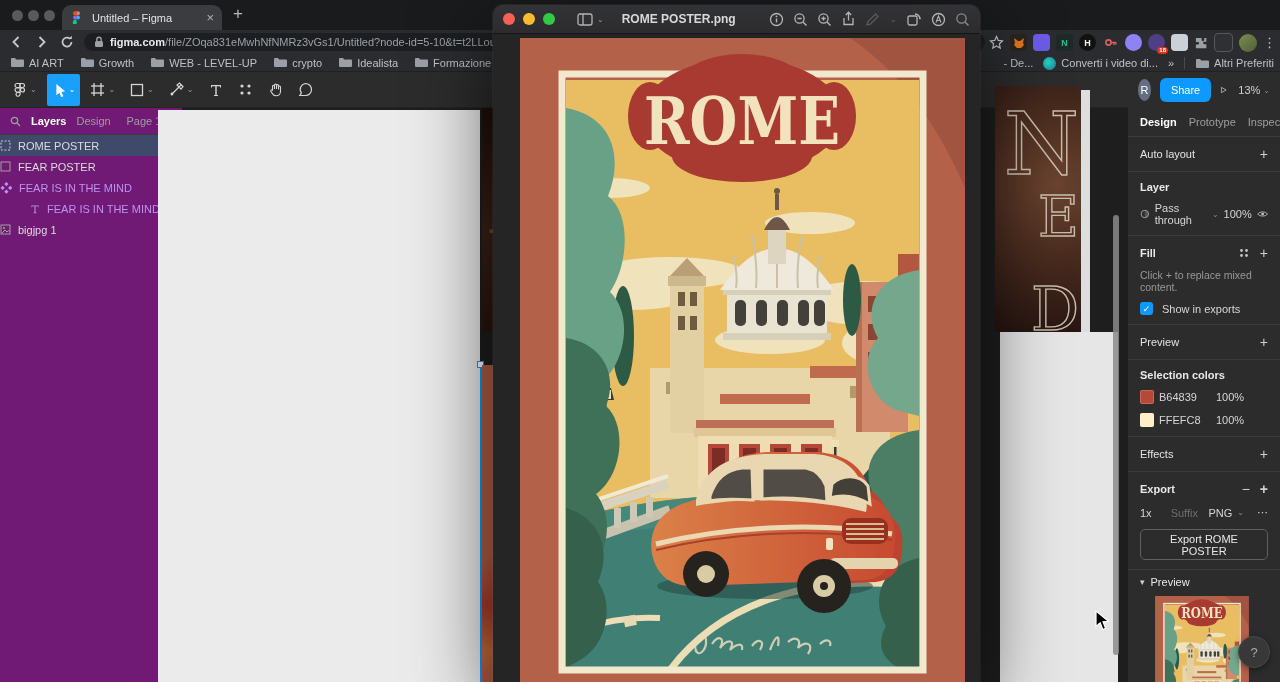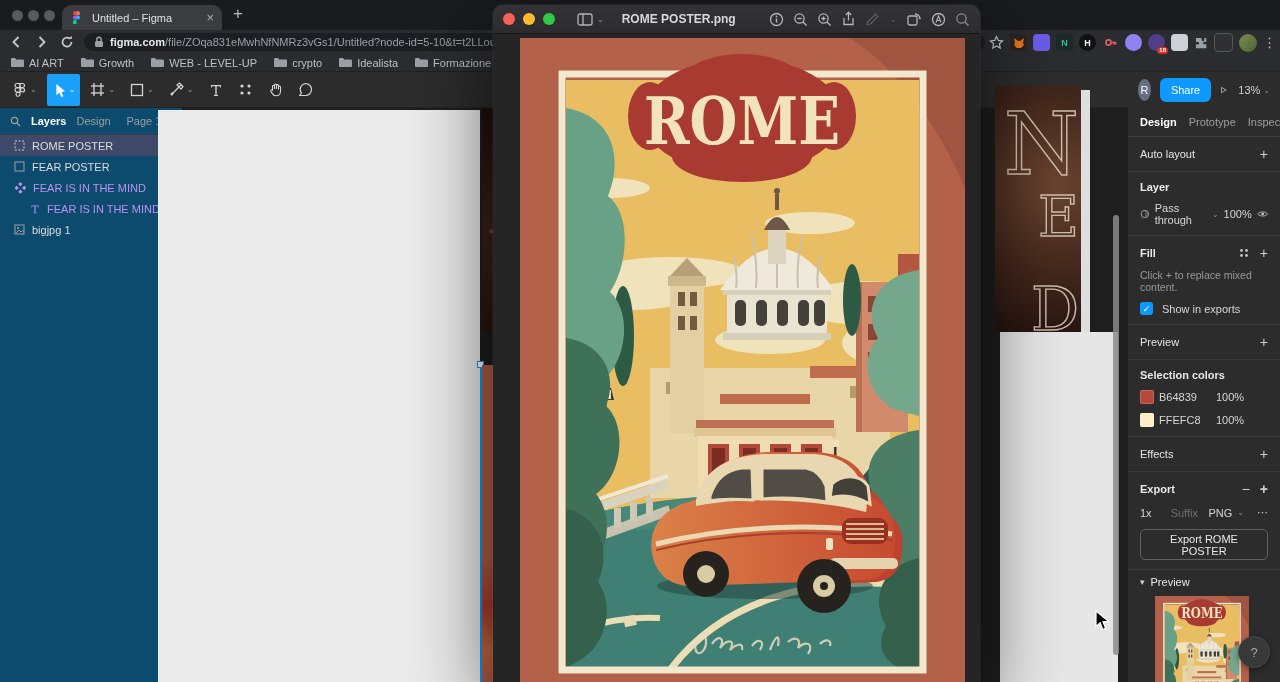--- a/index.html
+++ b/index.html
@@ -31,26 +31,26 @@
   .bmright{position:absolute;right:6px;top:0;height:18px;display:flex;align-items:center;gap:10px;}
   .bmsep{width:1px;height:12px;background:#4a4b4e;}
   
   .ftoolbar{position:absolute;left:0;top:72px;width:1280px;height:36px;background:#2c2c2c;z-index:1;
             display:flex;align-items:center;padding-left:8px;box-sizing:border-box;gap:5px;border-bottom:1px solid #242424;}
   .toolbtn{height:32px;display:flex;align-items:center;justify-content:center;gap:3px;padding:0 5px;border-radius:2px;}
   .toolbtn .chev{font-size:8px;color:#9a9a9a;}
   .tool-active{background:#18a0fb;}
   .tool-active .chev{color:#fff;}
   
-  .leftpanel{position:absolute;left:0;top:108px;width:182px;height:574px;background:#0c4a6e;z-index:1;}
+  .leftpanel{position:absolute;left:0;top:108px;width:182px;height:574px;background:#701a75;z-index:1;}
   .lp-tabs{height:26px;display:flex;align-items:center;gap:10px;padding:0 10px;border-bottom:1px solid #3a3a3a;font-size:11px;}
   .lp-tab-active{color:#ffffff;font-weight:bold;}
   .lp-tab{color:#9e9e9e;}
   .lp-page{margin-left:auto;color:#9e9e9e;display:flex;gap:4px;align-items:flex-end;}
-  .lrow{height:21px;display:flex;align-items:center;gap:7px;padding-left:14px;font-size:11px;color:#dcdcdc;}
+  .lrow{height:21px;display:flex;align-items:center;gap:7px;padding-left:0;font-size:11px;color:#dcdcdc;}
   .lrow-selected{background:#3f4a6b;}
   .lrow-purple{color:#bb93f2;}
   .lrow-child{padding-left:30px;}
   
   .canvasitem{position:absolute;z-index:2;}
   .whiteframeL{left:158px;top:110px;width:322px;height:572px;background:#ebebeb;}
   .emberstrip{left:482px;top:108px;width:31px;height:224px;
     background:radial-gradient(circle at 60% 30%,rgba(210,120,60,.25) 0 2px,transparent 3px),
                radial-gradient(circle at 30% 55%,rgba(230,160,90,.3) 0 1.5px,transparent 2.5px),
                radial-gradient(circle at 70% 75%,rgba(210,120,60,.25) 0 1.5px,transparent 2.5px),
@@ -410,20 +410,35 @@
     <span class="bm">
       <svg width="14" height="11" viewBox="0 0 14 11">
           <path d="M1,2 a1,1 0 0 1 1-1 h3 l1.2,1.4 H13 a1,1 0 0 1 1,1 V9 a1,1 0 0 1 -1,1 H2 a1,1 0 0 1 -1,-1Z" fill="#9aa0a6"></path>
         </svg>
       <span>Formazione</span>
       </span>
     <span class="bm">
       <span style="width:12px;height:12px;background:#1a73e8;border-radius:2px;display:inline-block;box-shadow:inset 0 0 0 2px #4d94f0"></span>
       <span>Google Calendar -</span>
       </span>
+    <span class="bmright">
+      <span class="bm">- De...</span>
+      <span class="bm">
+        <span style="width:13px;height:13px;border-radius:50%;background:radial-gradient(circle at 40% 40%,#2dd3c4,#117f8f);display:inline-block"></span>
+        <span>Converti i video di...</span>
+        </span>
+      <span class="bm">»</span>
+      <span class="bmsep"></span>
+      <span class="bm">
+        <svg width="14" height="11" viewBox="0 0 14 11">
+            <path d="M1,2 a1,1 0 0 1 1-1 h3 l1.2,1.4 H13 a1,1 0 0 1 1,1 V9 a1,1 0 0 1 -1,1 H2 a1,1 0 0 1 -1,-1Z" fill="#9aa0a6"></path>
+          </svg>
+        <span>Altri Preferiti</span>
+        </span>
+    </span>
   </div>
 
   <div class="ftoolbar">
     <div class="toolbtn">
       <svg width="14" height="16" viewBox="0 0 14 16">
         <g stroke="#d5d5d5" stroke-width="1.2" fill="none">
           <path d="M4,1.5 h3 v4 H4 a2,2 0 1 1 0,-4Z"></path>
             <path d="M7,1.5 h2.5 a2,2 0 1 1 0,4 H7Z"></path>
           <circle cx="9.5" cy="8" r="2"></circle>
             <path d="M4,6 h3 v4 H4 a2,2 0 1 1 0,-4Z"></path>

